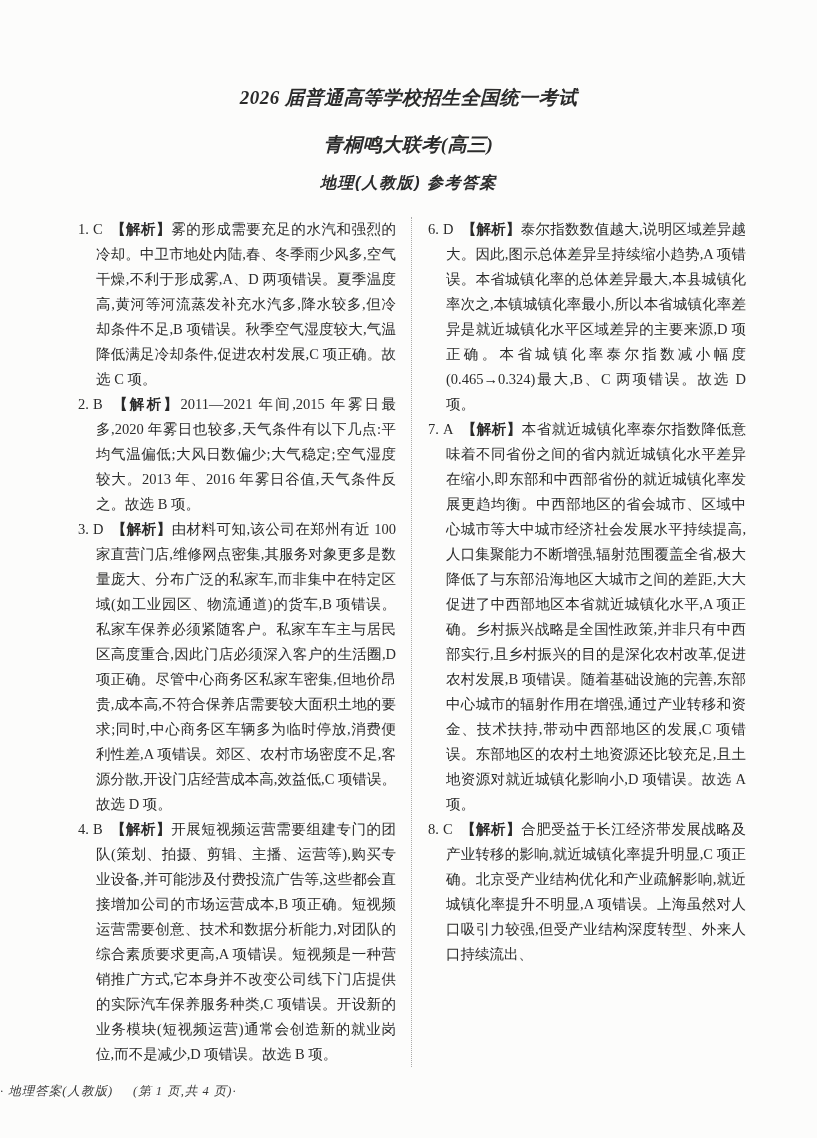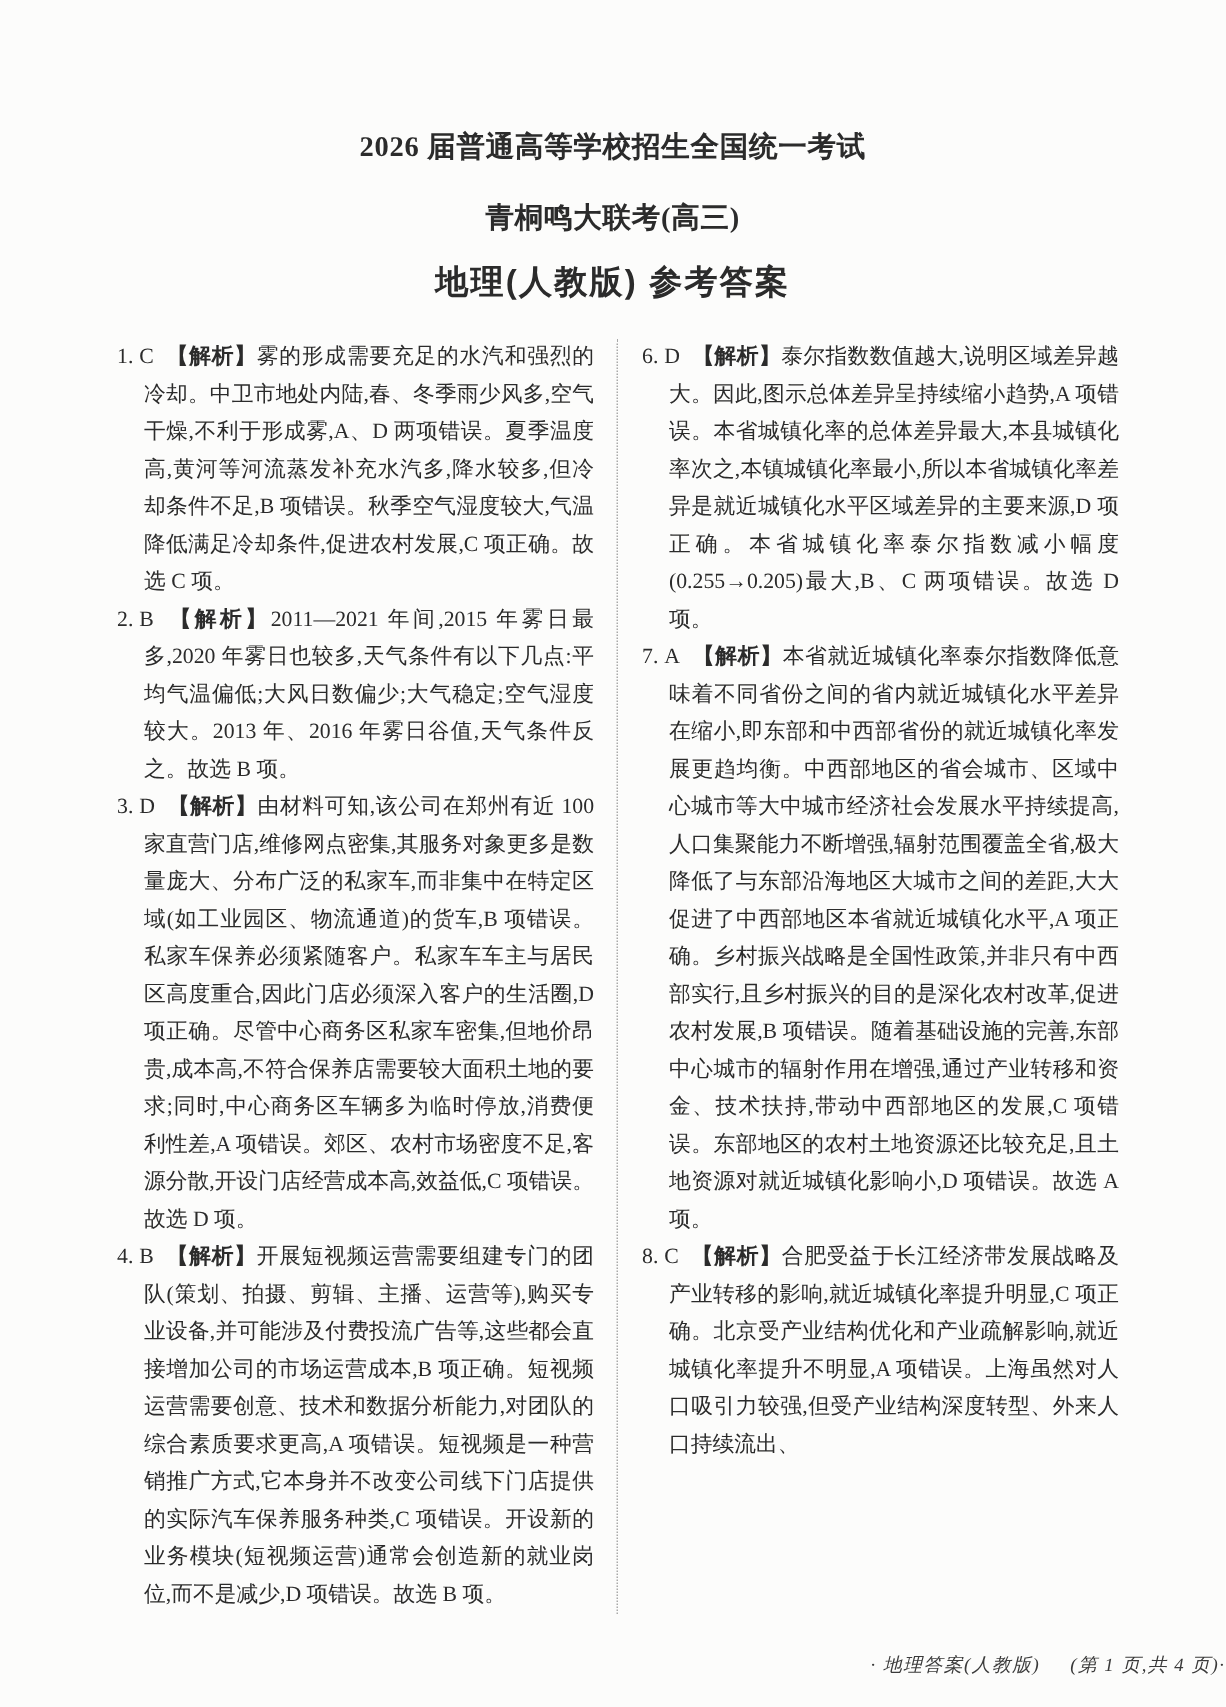--- a/index.html
+++ b/index.html
@@ -7,34 +7,34 @@
   body { background: #ffffff; }
   .page {
     position: relative;
     width: 817px;
     height: 1138px;
     background: #fcfcfb;
     color: #2b2b2b;
     font-family: "Liberation Serif", serif;
     overflow: hidden;
   }
-  .doc-header { text-align: center; padding-top: 85px; }
+  .doc-header { text-align: center; padding-top: 85px; font-style: italic; }
   .title-1 {
     font-size: 19px;
     font-weight: bold;
     letter-spacing: 0.5px;
   }
   .title-2 {
     font-size: 19px;
     font-weight: bold;
     margin-top: 21px;
     letter-spacing: 0.5px;
   }
   .title-3 {
-    font-size: 22px;
+    font-size: 16px;
     font-weight: bold;
     font-family: "Liberation Sans", sans-serif;
     margin-top: 15px;
     letter-spacing: 1.5px;
   }
   .columns {
     display: flex;
     align-items: stretch;
     margin-top: 23px;
     padding-left: 78px;
@@ -55,22 +55,22 @@
   .answer-item {
     padding-left: 18px;
     text-indent: -18px;
   }
   .ans-choice { margin-left: 4px; }
   .ans-tag { font-weight: bold; margin-left: 8px; }
   .doc-footer {
     position: absolute;
     left: 0;
     right: 0;
-    bottom: 19px;
-    text-align: right;
+    bottom: 38px;
+    text-align: left;
     font-size: 12.5px;
     font-style: italic;
     color: #3a3a3a;
     letter-spacing: 1px;
   }
   .doc-footer .footer-page { margin-left: 20px; }
 </style>
 </head>
 <body>
 
@@ -87,21 +87,21 @@
     <section class="col col-left">
       <div class="answer-item"><span class="ans-num">1.</span><span class="ans-choice">C</span><span class="ans-tag">【解析】</span><span class="ans-text">雾的形成需要充足的水汽和强烈的冷却。中卫市地处内陆,春、冬季雨少风多,空气干燥,不利于形成雾,A、D 两项错误。夏季温度高,黄河等河流蒸发补充水汽多,降水较多,但冷却条件不足,B 项错误。秋季空气湿度较大,气温降低满足冷却条件,促进农村发展,C 项正确。故选 C 项。</span></div>
       <div class="answer-item"><span class="ans-num">2.</span><span class="ans-choice">B</span><span class="ans-tag">【解析】</span><span class="ans-text">2011—2021 年间,2015 年雾日最多,2020 年雾日也较多,天气条件有以下几点:平均气温偏低;大风日数偏少;大气稳定;空气湿度较大。2013 年、2016 年雾日谷值,天气条件反之。故选 B 项。</span></div>
       <div class="answer-item"><span class="ans-num">3.</span><span class="ans-choice">D</span><span class="ans-tag">【解析】</span><span class="ans-text">由材料可知,该公司在郑州有近 100 家直营门店,维修网点密集,其服务对象更多是数量庞大、分布广泛的私家车,而非集中在特定区域(如工业园区、物流通道)的货车,B 项错误。私家车保养必须紧随客户。私家车车主与居民区高度重合,因此门店必须深入客户的生活圈,D 项正确。尽管中心商务区私家车密集,但地价昂贵,成本高,不符合保养店需要较大面积土地的要求;同时,中心商务区车辆多为临时停放,消费便利性差,A 项错误。郊区、农村市场密度不足,客源分散,开设门店经营成本高,效益低,C 项错误。故选 D 项。</span></div>
       <div class="answer-item"><span class="ans-num">4.</span><span class="ans-choice">B</span><span class="ans-tag">【解析】</span><span class="ans-text">开展短视频运营需要组建专门的团队(策划、拍摄、剪辑、主播、运营等),购买专业设备,并可能涉及付费投流广告等,这些都会直接增加公司的市场运营成本,B 项正确。短视频运营需要创意、技术和数据分析能力,对团队的综合素质要求更高,A 项错误。短视频是一种营销推广方式,它本身并不改变公司线下门店提供的实际汽车保养服务种类,C 项错误。开设新的业务模块(短视频运营)通常会创造新的就业岗位,而不是减少,D 项错误。故选 B 项。</span></div>
     </section>
 
     <div class="divider"></div>
 
     <section class="col col-right">
-      <div class="answer-item"><span class="ans-num">6.</span><span class="ans-choice">D</span><span class="ans-tag">【解析】</span><span class="ans-text">泰尔指数数值越大,说明区域差异越大。因此,图示总体差异呈持续缩小趋势,A 项错误。本省城镇化率的总体差异最大,本县城镇化率次之,本镇城镇化率最小,所以本省城镇化率差异是就近城镇化水平区域差异的主要来源,D 项正确。本省城镇化率泰尔指数减小幅度(0.255→0.205)最大,B、C 两项错误。故选 D 项。</span></div>
+      <div class="answer-item"><span class="ans-num">6.</span><span class="ans-choice">D</span><span class="ans-tag">【解析】</span><span class="ans-text">泰尔指数数值越大,说明区域差异越大。因此,图示总体差异呈持续缩小趋势,A 项错误。本省城镇化率的总体差异最大,本县城镇化率次之,本镇城镇化率最小,所以本省城镇化率差异是就近城镇化水平区域差异的主要来源,D 项正确。本省城镇化率泰尔指数减小幅度(0.465→0.324)最大,B、C 两项错误。故选 D 项。</span></div>
       <div class="answer-item"><span class="ans-num">7.</span><span class="ans-choice">A</span><span class="ans-tag">【解析】</span><span class="ans-text">本省就近城镇化率泰尔指数降低意味着不同省份之间的省内就近城镇化水平差异在缩小,即东部和中西部省份的就近城镇化率发展更趋均衡。中西部地区的省会城市、区域中心城市等大中城市经济社会发展水平持续提高,人口集聚能力不断增强,辐射范围覆盖全省,极大降低了与东部沿海地区大城市之间的差距,大大促进了中西部地区本省就近城镇化水平,A 项正确。乡村振兴战略是全国性政策,并非只有中西部实行,且乡村振兴的目的是深化农村改革,促进农村发展,B 项错误。随着基础设施的完善,东部中心城市的辐射作用在增强,通过产业转移和资金、技术扶持,带动中西部地区的发展,C 项错误。东部地区的农村土地资源还比较充足,且土地资源对就近城镇化影响小,D 项错误。故选 A 项。</span></div>
       <div class="answer-item"><span class="ans-num">8.</span><span class="ans-choice">C</span><span class="ans-tag">【解析】</span><span class="ans-text">合肥受益于长江经济带发展战略及产业转移的影响,就近城镇化率提升明显,C 项正确。北京受产业结构优化和产业疏解影响,就近城镇化率提升不明显,A 项错误。上海虽然对人口吸引力较强,但受产业结构深度转型、外来人口持续流出、</span></div>
     </section>
 
   </main>
 
   <footer class="doc-footer">
     <span class="footer-doc">· 地理答案(人教版)</span><span class="footer-page">(第 1 页,共 4 页)·</span>
   </footer>
 

